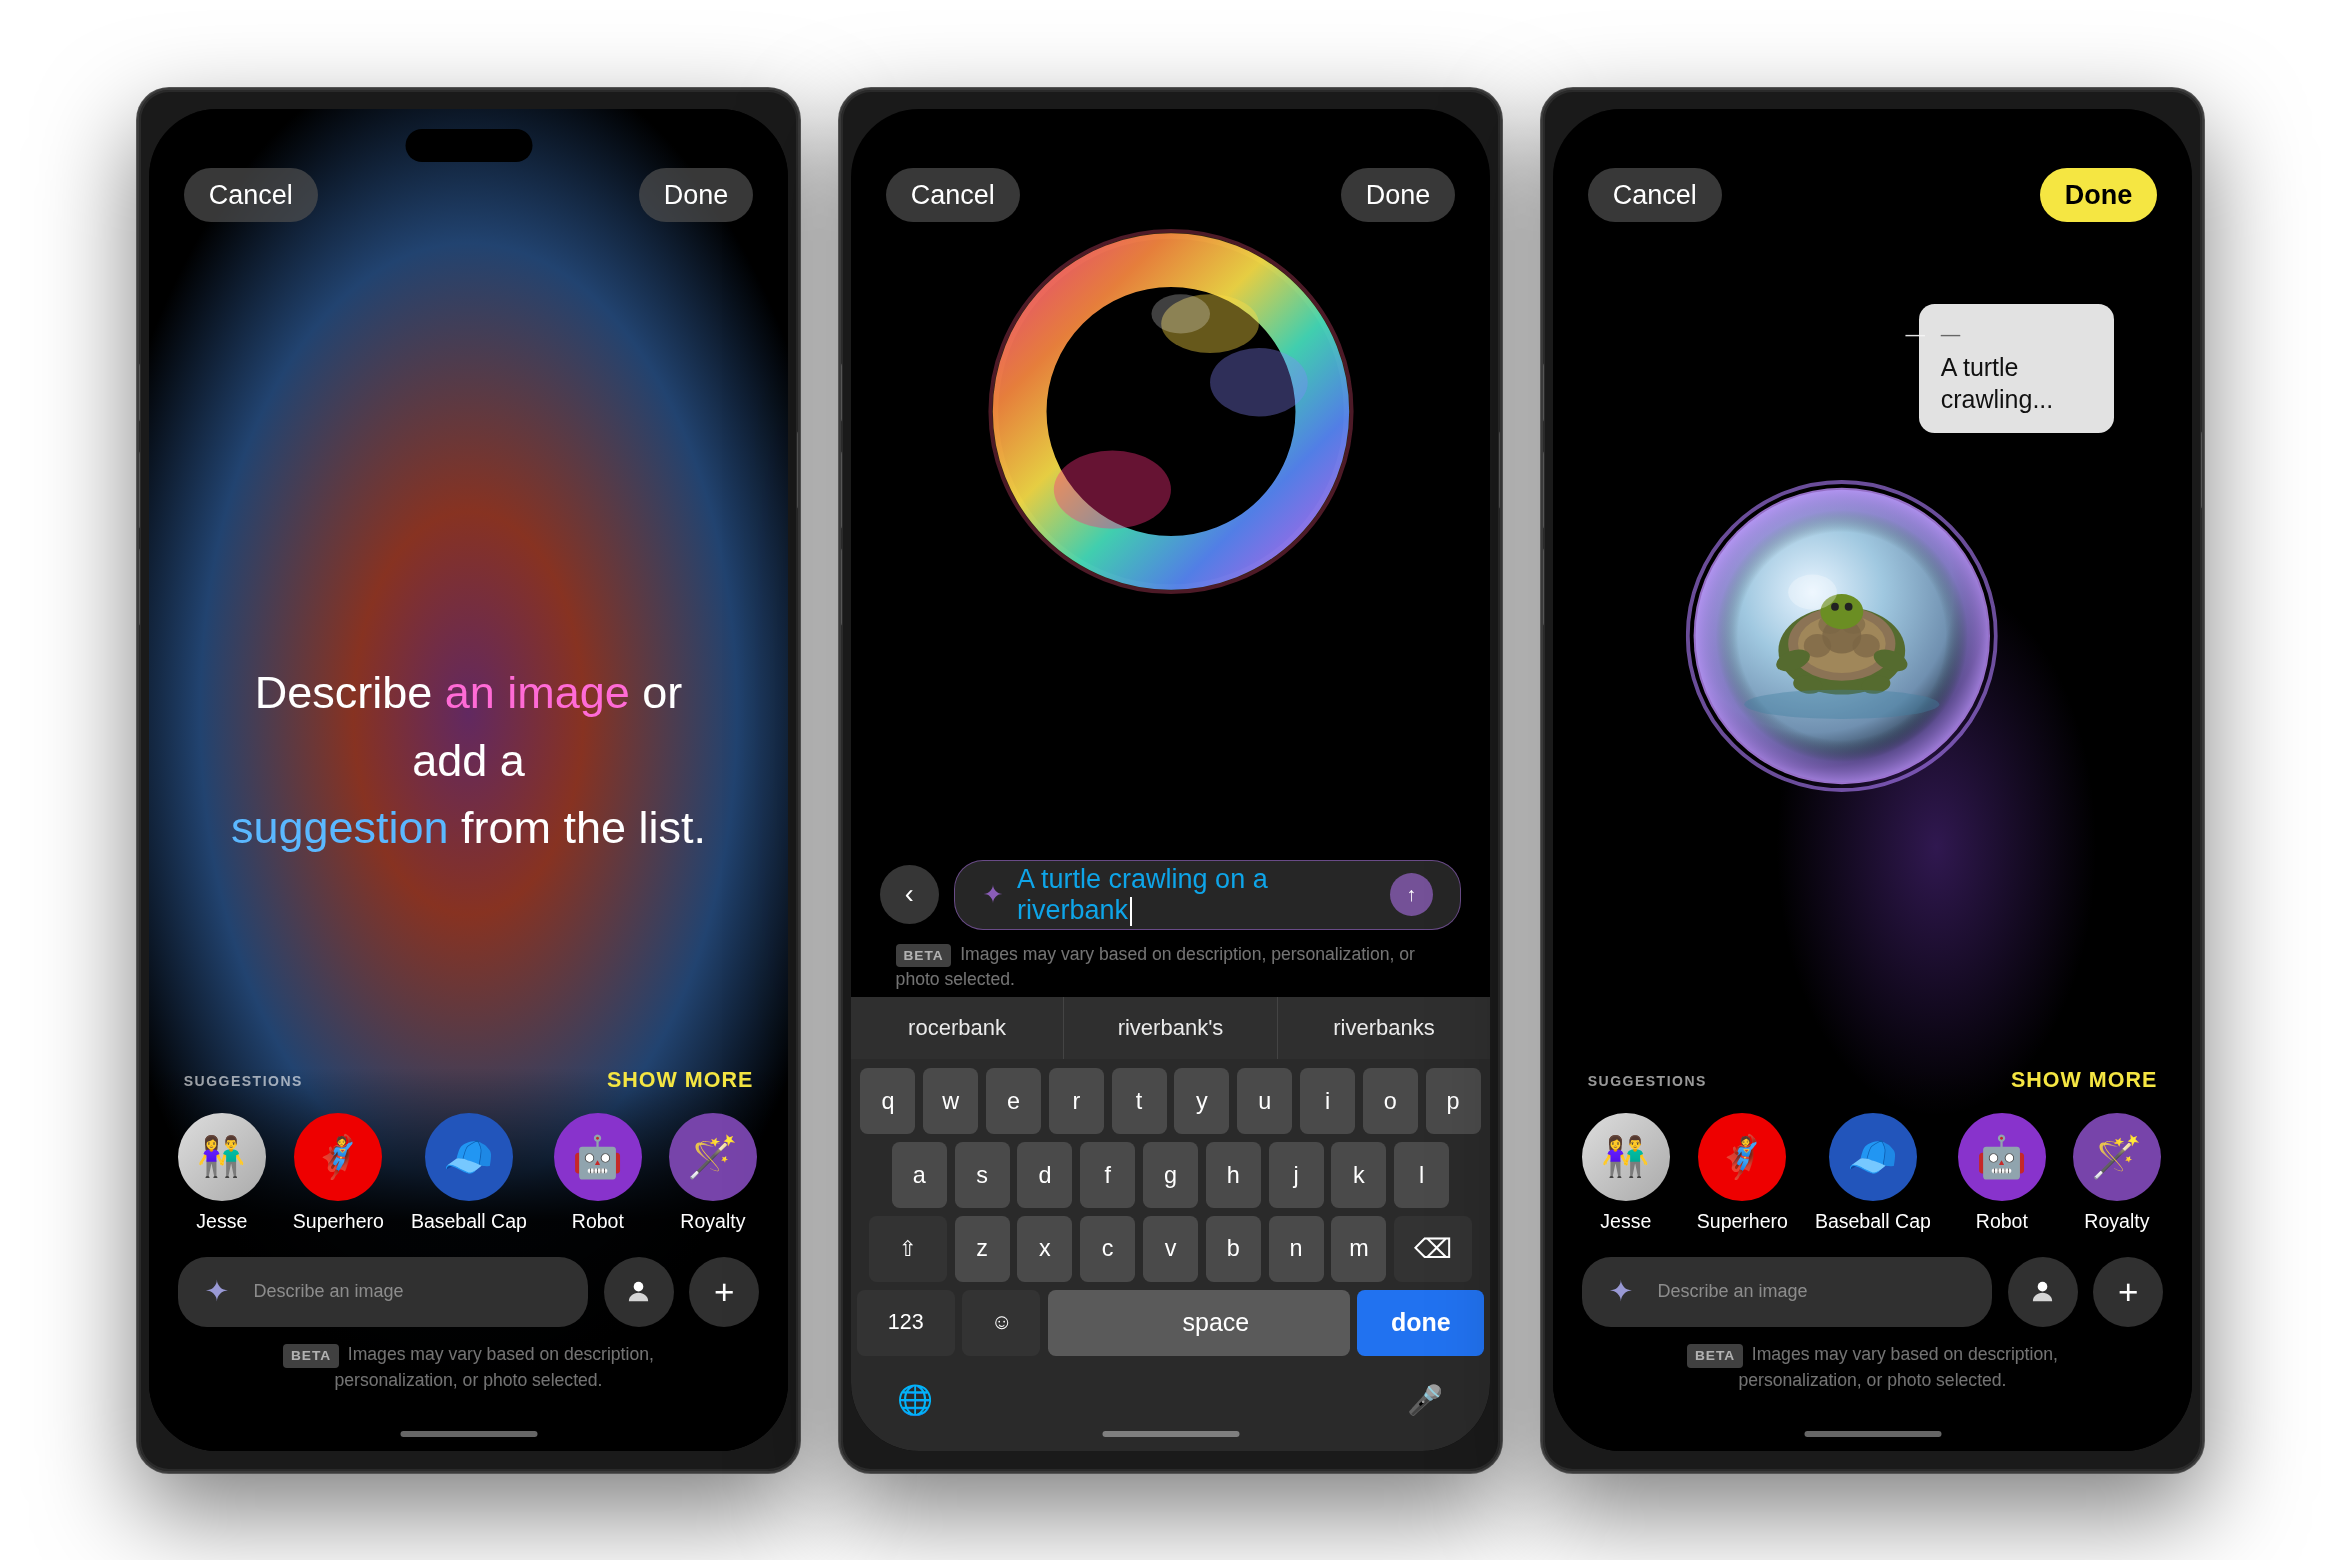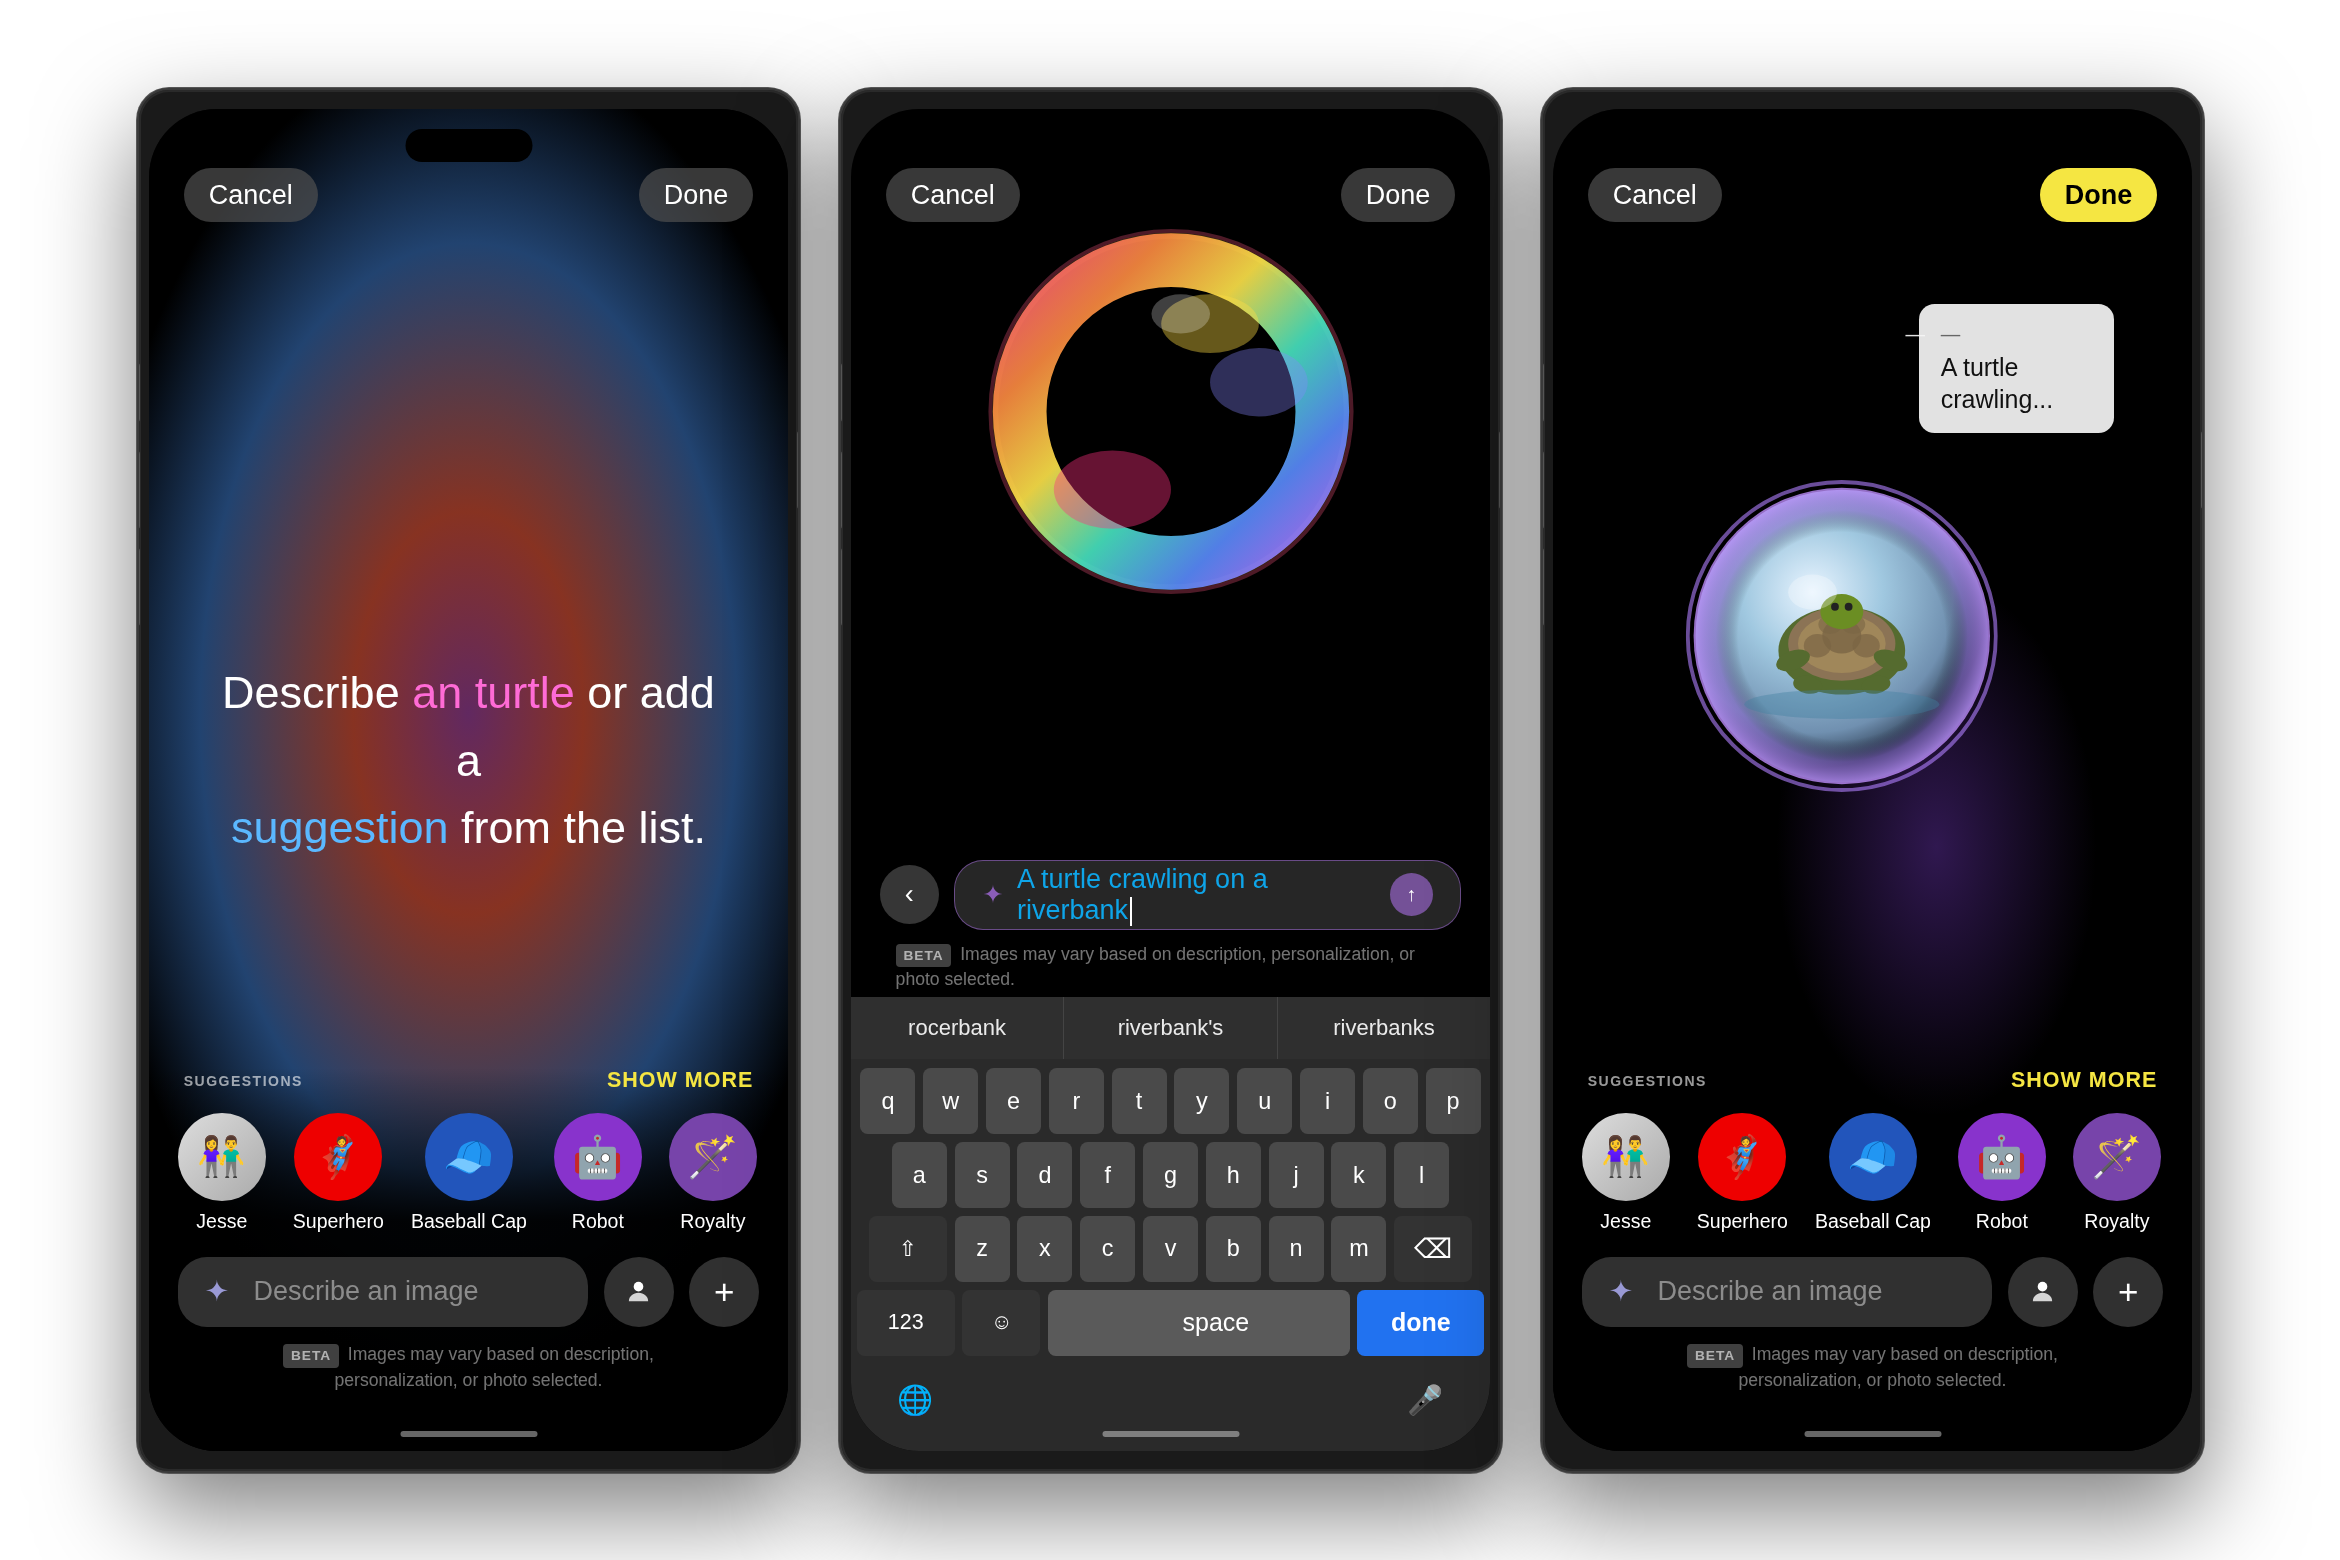--- a/index.html
+++ b/index.html
@@ -184,21 +184,21 @@
     }
     .input-icon {
       width: 35px;
       height: 35px;
       color: rgba(180,180,255,0.8);
       flex-shrink: 0;
       font-size: 29px;
     }
     .input-placeholder {
       color: rgba(180,180,180,0.7);
-      font-size: 27px;
+      font-size: 18px;
     }
     .icon-btn {
       width: 70px;
       height: 70px;
       border-radius: 50%;
       background: rgba(60,60,60,0.8);
       display: flex;
       align-items: center;
       justify-content: center;
       color: white;
@@ -501,21 +501,21 @@
         <div class="phone1-bg"></div>
 
         <div class="top-bar">
           <button class="btn-cancel">Cancel</button>
           <div style="width:59px"></div>
           <div class="btn-done-normal">Done</div>
         </div>
 
         <div style="position:absolute; top:50%; left:50%; transform:translate(-50%,-60%); width:507px; text-align:center; z-index:5;">
           <span style="font-size:45px; font-weight:500; color:white; line-height:1.5;">
-            <span style="color:white;">Describe </span><span style="color:#FF6BD6;">an turtle</span><span style="color:white;"> or add a<br></span><span style="color:#5BB8FF;">suggestion</span><span style="color:#ffffff;"> from the list.</span>
+            <span style="color:white;">Describe </span><span style="color:#FF6BD6;">an image</span><span style="color:white;"> or add a<br></span><span style="color:#5BB8FF;">suggestion</span><span style="color:#ffffff;"> from the list.</span>
           </span>
         </div>
 
         <div class="bottom-area">
           <div class="suggestions-header">
             <span class="suggestions-label">SUGGESTIONS</span>
             <span class="show-more-btn">SHOW MORE</span>
           </div>
           <div class="suggestions-row">
             <div class="suggestion-item">

